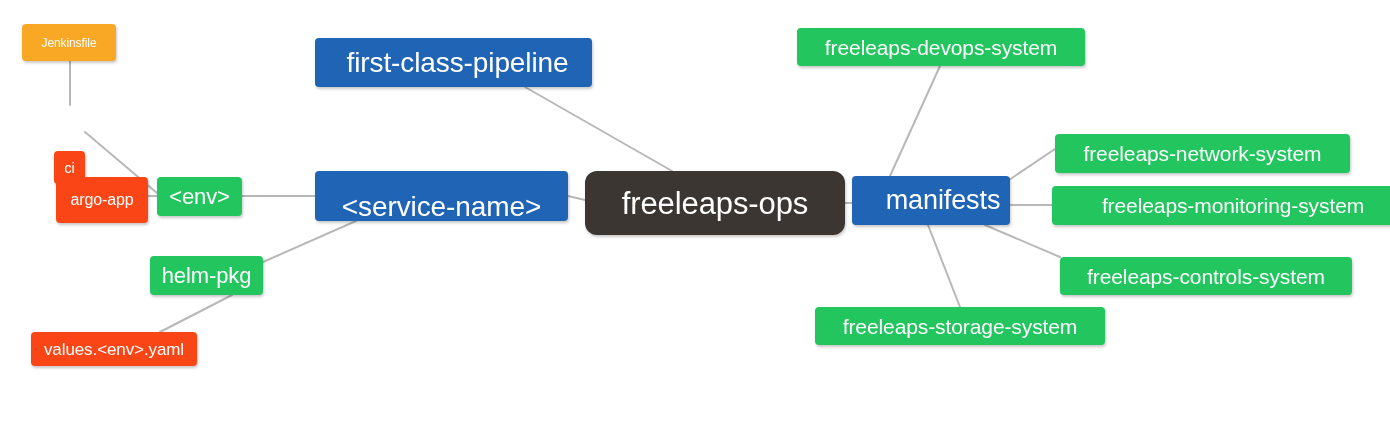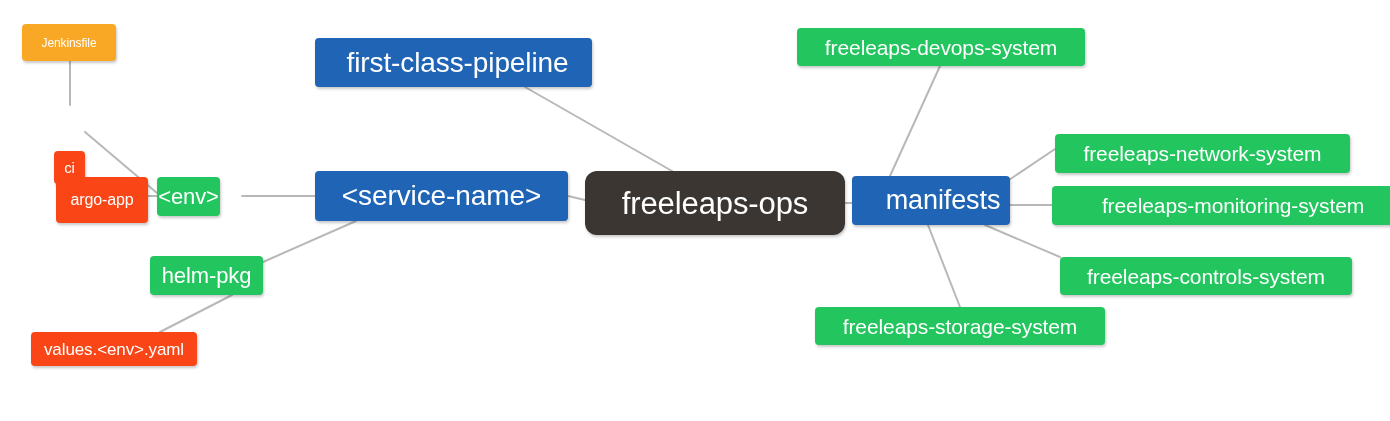--- a/index.html
+++ b/index.html
@@ -71,33 +71,33 @@
   <div id="node-layer">
       <div class="node orange" style="left: 22px; top: 24px; width: 94px; height: 37px; font-size: 12px;">
         <span>Jenkinsfile</span>
       </div>
       <div class="node red" style="left: 54px; top: 105px; width: 31px; height: 33px; font-size: 15px; margin-top: 46px;">
         <span>ci</span>
       </div>
       <div class="node red" style="left: 33px; top: 177px; width: 92px; height: 46px; font-size: 16px; margin-left: 23px;">
         <span>argo-app</span>
       </div>
-      <div class="node green" style="left: 157px; top: 177px; width: 63px; height: 39px; font-size: 22px;">
+      <div class="node green" style="left: 157px; top: 177px; width: 85px; height: 39px; font-size: 22px;">
         <span>&lt;env&gt;</span>
       </div>
       <div class="node green" style="left: 150px; top: 256px; width: 113px; height: 39px; font-size: 22px;">
         <span>helm-pkg</span>
       </div>
       <div class="node red" style="left: 10px; top: 332px; width: 166px; height: 34px; font-size: 17px; margin-left: 21px;">
         <span>values.&lt;env&gt;.yaml</span>
       </div>
       <div class="node blue" style="left: 315px; top: 38px; width: 277px; height: 49px; font-size: 28px; padding-left: 8px;">
         <span>first-class-pipeline</span>
       </div>
-      <div class="node blue" style="left: 315px; top: 171px; width: 253px; height: 50px; font-size: 28px;">
+      <div class="node blue" style="left: 315px; top: 171px; width: 253px; height: 50px; font-size: 28px; align-items: flex-end;">
         <span>&lt;service-name&gt;</span>
       </div>
       <div class="node root" style="left: 585px; top: 171px; width: 260px; height: 64px; font-size: 31px;">
         <span>freeleaps-ops</span>
       </div>
       <div class="node blue" style="left: 852px; top: 176px; width: 158px; height: 49px; font-size: 27px; padding-left: 24px;">
         <span>manifests</span>
       </div>
       <div class="node green" style="left: 797px; top: 28px; width: 288px; height: 38px; font-size: 21px;">
         <span>freeleaps-devops-system</span>

